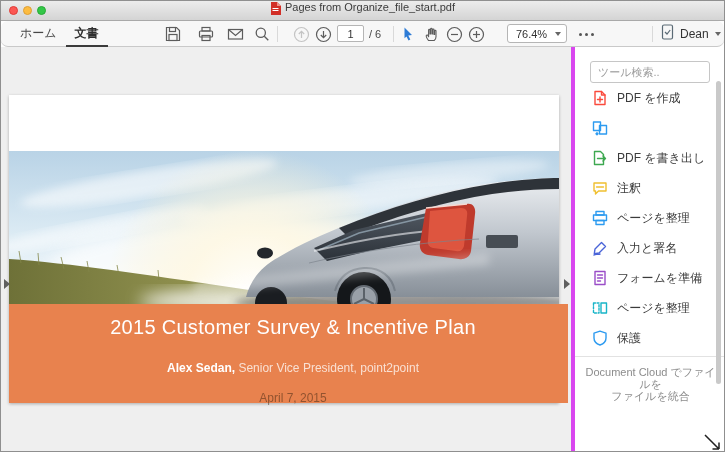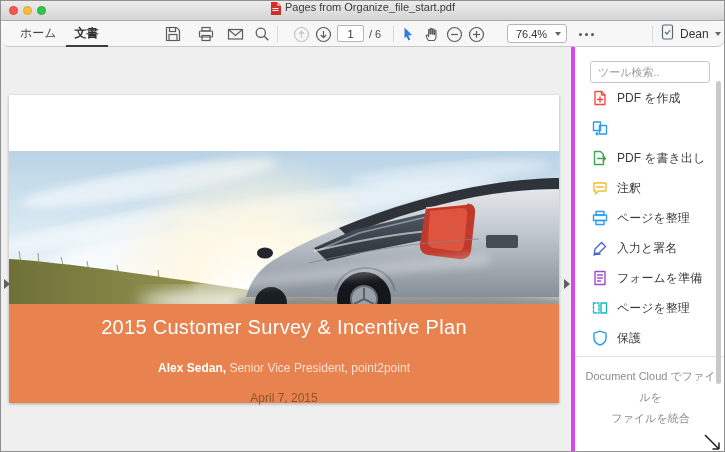--- a/index.html
+++ b/index.html
@@ -50,21 +50,21 @@
     border-left:4px solid #d946ef;box-sizing:border-box;}
   .search-input{display:block;margin:14px 14px 0 15px;width:120px;height:22px;border:1px solid #c6c6c6;border-radius:3px;
     font-size:11px;color:#444;padding:0 7px;box-sizing:border-box;outline:none;}
   .search-input::placeholder{color:#9a9a9a;}
   .tool-list{margin-top:0;}
   .tool-item{display:flex;align-items:center;gap:9px;height:30px;padding-left:16px;cursor:pointer;}
   .tool-item .t-icon{width:17px;height:17px;display:flex;align-items:center;justify-content:center;}
   .tool-item .t-label{font-size:12px;color:#3b3b3b;}
   .sb-divider{margin:3px 0 0 0;border-top:1px solid #e2e2e2;}
   .sb-footer{padding-top:9px;text-align:center;}
-  .sb-footer .cap{font-size:11px;color:#8c8c8c;line-height:21px;width:138px;margin:0 auto;}
+  .sb-footer .cap{font-size:11px;color:#8c8c8c;line-height:12px;width:138px;margin:0 auto;}
   .sb-scroll{position:absolute;left:141px;top:34px;width:5px;height:303px;border-radius:3px;background:#c9c9c9;}
   .cursor-resize{position:absolute;left:702px;top:432px;pointer-events:none;}
 </style>
 </head>
 <body>
 
 <div class="window">
 
   <div class="titlebar">
     <div class="traffic tl-close"></div>
@@ -257,21 +257,21 @@
               <line x1="355" y1="137" x2="355" y2="148"></line>
               <line x1="345" y1="153" x2="355" y2="148"></line>
               <line x1="365" y1="153" x2="355" y2="148"></line>
             </g>
           <path d="M326,140 C330,126 340,118 355,117 C372,116 383,126 386,140" stroke="#788089" stroke-width="2" fill="none"></path>
           <circle cx="262" cy="152" r="16" fill="#1a1d21"></circle>
           <polygon points="185,130 480,102 480,114 185,142" fill="#ffffff" opacity="0.28" filter="url(#soft)"></polygon>
         </svg>
       </div>
 
-      <div class="banner" id="banner" style="background: rgb(232, 130, 78);">
+      <div class="banner" id="banner" style="background: rgb(232, 130, 78); padding-left: 9px;">
         <div class="slide-title">2015 Customer Survey &amp; Incentive Plan</div>
         <div class="slide-author"><b>Alex Sedan,</b><span> Senior Vice President, point2point</span></div>
         <div class="slide-date">April 7, 2015</div>
       </div>
     </div>
 
     <div class="pane-toggle" style="left:3px;top:232px"></div>
     <div class="pane-toggle" style="left:563px;top:232px"></div>
   </div>
 

